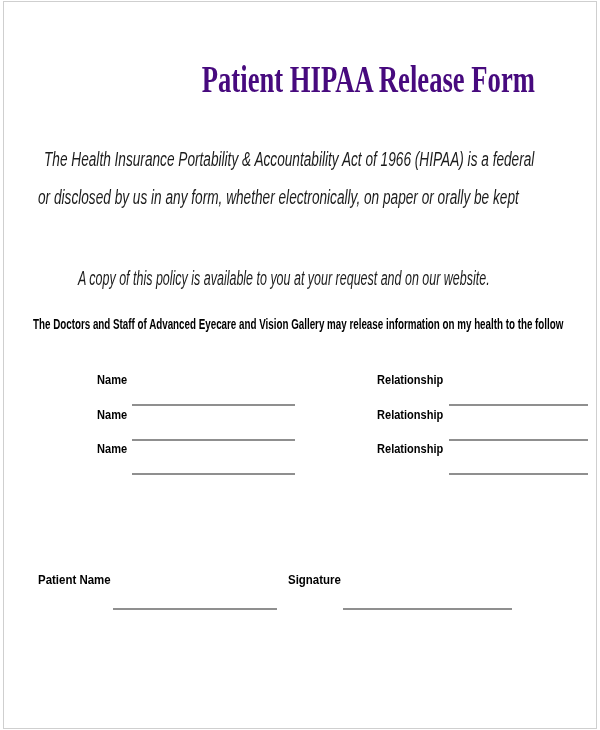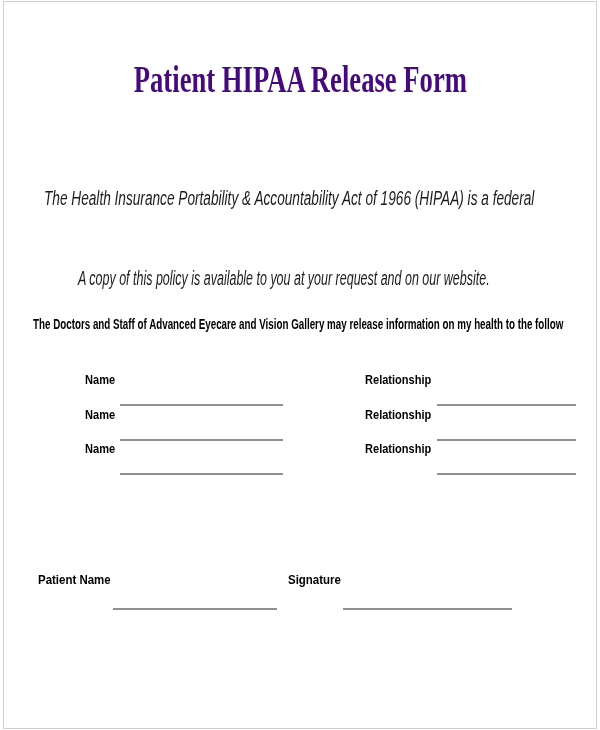--- a/index.html
+++ b/index.html
@@ -12,39 +12,39 @@
   }
   .page-border{
     position:absolute;
     top:1px;bottom:1px;left:3px;right:3px;
     border:1px solid #cfcfcf;
     pointer-events:none;
   }
   
   .title-wrap{
     position:absolute;top:60px;left:0;right:0;
-    text-align:center;
+    text-align:right;
   }
   .title{
     display:inline-block;
     font-family:"Liberation Serif",serif;
     font-weight:bold;
     font-size:37px;
     line-height:40px;
     color:#470a7e;
     white-space:nowrap;
     transform:scaleX(0.72);
     transform-origin:50% 50%;
   }
   
   .intro{
     position:absolute;top:141px;left:38px;right:0;
     color:#1b1b1b;
   }
-  .iline{height:37.5px;line-height:37.5px;white-space:nowrap;margin-top:39px;}
+  .iline{height:37.5px;line-height:37.5px;white-space:nowrap;}
   .cond-para{
     display:inline-block;
     font-style:italic;
     font-size:19.5px;
     white-space:nowrap;
     transform:scaleX(0.70);
     transform-origin:0 50%;
   }
   .indent1{margin-left:6px;}
   .policy-note{
@@ -68,21 +68,21 @@
   }
   .cond-bold{
     display:inline-block;
     font-weight:bold;
     font-size:14px;
     white-space:nowrap;
     transform:scaleX(0.70);
     transform-origin:0 50%;
   }
   
-  .fields{position:absolute;top:372px;left:0;right:0;}
+  .fields{position:absolute;top:372px;left:12px;right:0;}
   .frow{position:relative;height:34.6px;}
   .flabel{
     position:absolute;top:1px;
     display:inline-block;
     font-weight:bold;
     font-size:13px;
     line-height:14px;
     color:#000;
     white-space:nowrap;
     transform:scaleX(0.85);
@@ -124,20 +124,23 @@
   <div class="page-border"></div>
 
   <div class="title-wrap">
     <span class="title" style="color: rgb(71, 10, 126);">Patient HIPAA Release Form</span>
   </div>
 
   <div class="intro">
     <div class="iline">
       <span class="cond-para indent1">The Health Insurance Portability &amp; Accountability Act of 1966 (HIPAA) is a federal</span>
     </div>
+    <div class="iline">
+      <span class="cond-para">or disclosed by us in any form, whether electronically, on paper or orally be kept</span>
+    </div>
   </div>
 
   <div class="policy-note">
     <span class="cond-note">A copy of this policy is available to you at your request and on our website.</span>
   </div>
 
   <div class="statement">
     <span class="cond-bold">The Doctors and Staff of Advanced Eyecare and Vision Gallery may release information on my health to the follow</span>
   </div>
 

